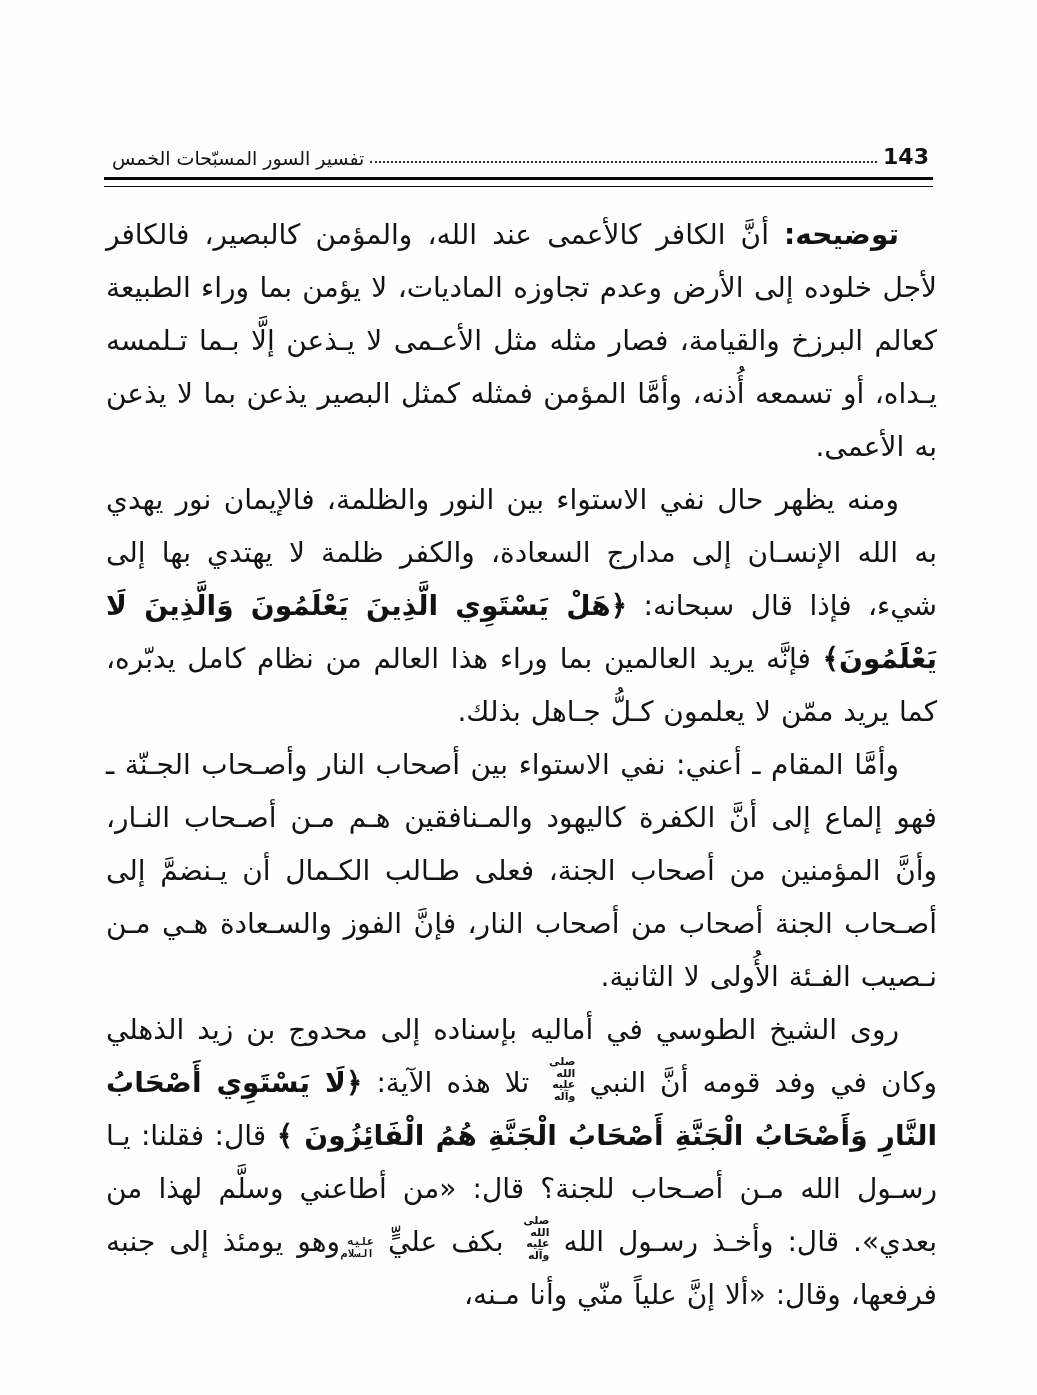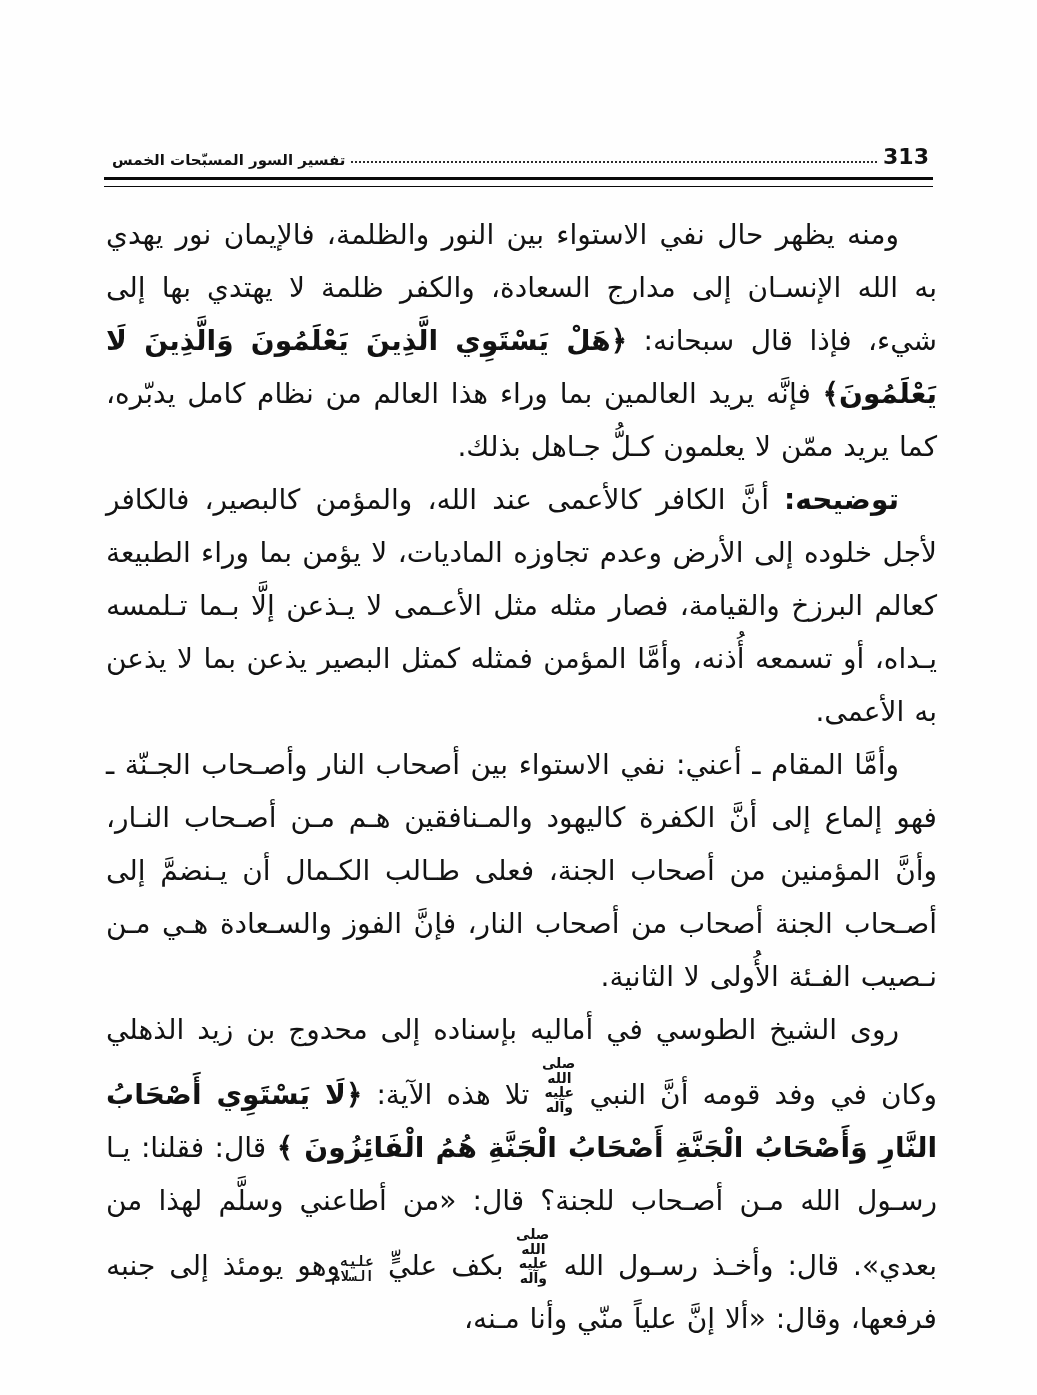--- a/index.html
+++ b/index.html
@@ -26,22 +26,22 @@
     line-height:1;
     white-space:nowrap;
   }
   .leader{
     flex:1;
     border-bottom:2px dotted #2b2b2b;
     margin:0 6px 5px 6px;
     height:0;
   }
   .head-title{
-    font-weight:bold;
-    font-size:15px;
+    font-weight:normal;
+    font-size:19px;
     line-height:1;
     white-space:nowrap;
   }
   .head-rule{
     height:6px;
     border-top:3px solid #0a0a0a;
     border-bottom:1px solid #0a0a0a;
     margin:0 4px 0 4px;
   }
   .body-text{
@@ -53,49 +53,48 @@
     font-size:28px;
     line-height:53px;
     text-align:justify;
     text-indent:38px;
     word-spacing:1px;
   }
   .b{font-weight:bold;}
   .hon{
     display:inline-block;
     width:32px;
-    font-size:14px;
+    font-size:11px;
     line-height:1.05;
-    text-align:center;
     font-weight:bold;
     vertical-align:-8px;
     text-indent:0;
     white-space:normal;
     word-spacing:0;
   }
   .hon.small{width:20px;vertical-align:-6px;font-family:Liberation Mono, monospace;}
 </style>
 </head>
 <body>
 
 <div class="page">
 
   <div class="running-head">
-    <span class="page-num">313</span>
+    <span class="page-num">143</span>
     <span class="leader"></span>
     <span class="head-title">تفسير السور المسبّحات الخمس</span>
   </div>
 
   <div class="head-rule"></div>
 
   <div class="body-text">
 
+    <p class="para"><span class="b">توضيحه:</span><span> أنَّ الكافر كالأعمى عند الله، والمؤمن كالبصير، فالكافر لأجل خلوده إلى الأرض وعدم تجاوزه الماديات، لا يؤمن بما وراء الطبيعة كعالم البرزخ والقيامة، فصار مثله مثل الأعـمى لا يـذعن إلَّا بـما تـلمسه يـداه، أو تسمعه أُذنه، وأمَّا المؤمن فمثله كمثل البصير يذعن بما لا يذعن به الأعمى.</span></p>
+
     <p class="para"><span>ومنه يظهر حال نفي الاستواء بين النور والظلمة، فالإيمان نور يهدي به الله الإنسـان إلى مدارج السعادة، والكفر ظلمة لا يهتدي بها إلى شيء، فإذا قال سبحانه: </span><span class="b">﴿هَلْ يَسْتَوِي الَّذِينَ يَعْلَمُونَ وَالَّذِينَ لَا يَعْلَمُونَ﴾</span><span> فإنَّه يريد العالمين بما وراء هذا العالم من نظام كامل يدبّره، كما يريد ممّن لا يعلمون كـلُّ جـاهل بذلك.</span></p>
-
-    <p class="para"><span class="b">توضيحه:</span><span> أنَّ الكافر كالأعمى عند الله، والمؤمن كالبصير، فالكافر لأجل خلوده إلى الأرض وعدم تجاوزه الماديات، لا يؤمن بما وراء الطبيعة كعالم البرزخ والقيامة، فصار مثله مثل الأعـمى لا يـذعن إلَّا بـما تـلمسه يـداه، أو تسمعه أُذنه، وأمَّا المؤمن فمثله كمثل البصير يذعن بما لا يذعن به الأعمى.</span></p>
 
     <p class="para"><span>وأمَّا المقام ـ أعني: نفي الاستواء بين أصحاب النار وأصـحاب الجـنّة ـ فهو إلماع إلى أنَّ الكفرة كاليهود والمـنافقين هـم مـن أصـحاب النـار، وأنَّ المؤمنين من أصحاب الجنة، فعلى طـالب الكـمال أن يـنضمَّ إلى أصـحاب الجنة أصحاب من أصحاب النار، فإنَّ الفوز والسـعادة هـي مـن نـصيب الفـئة الأُولى لا الثانية.</span></p>
 
     <p class="para"><span>روى الشيخ الطوسي في أماليه بإسناده إلى محدوج بن زيد الذهلي وكان في وفد قومه أنَّ النبي </span><span class="hon">صلى الله عليه وآله</span><span> تلا هذه الآية: </span><span class="b">﴿لَا يَسْتَوِي أَصْحَابُ النَّارِ وَأَصْحَابُ الْجَنَّةِ أَصْحَابُ الْجَنَّةِ هُمُ الْفَائِزُونَ ﴾</span><span> قال: فقلنا: يـا رسـول الله مـن أصـحاب للجنة؟ قال: «من أطاعني وسلَّم لهذا من بعدي». قال: وأخـذ رسـول الله </span><span class="hon">صلى الله عليه وآله</span><span> بكف عليٍّ </span><span class="hon small">عليه السلام</span><span> وهو يومئذ إلى جنبه فرفعها، وقال: «ألا إنَّ علياً منّي وأنا مـنه،</span></p>
 
   </div>
 
 </div>
 
 </body></html>

